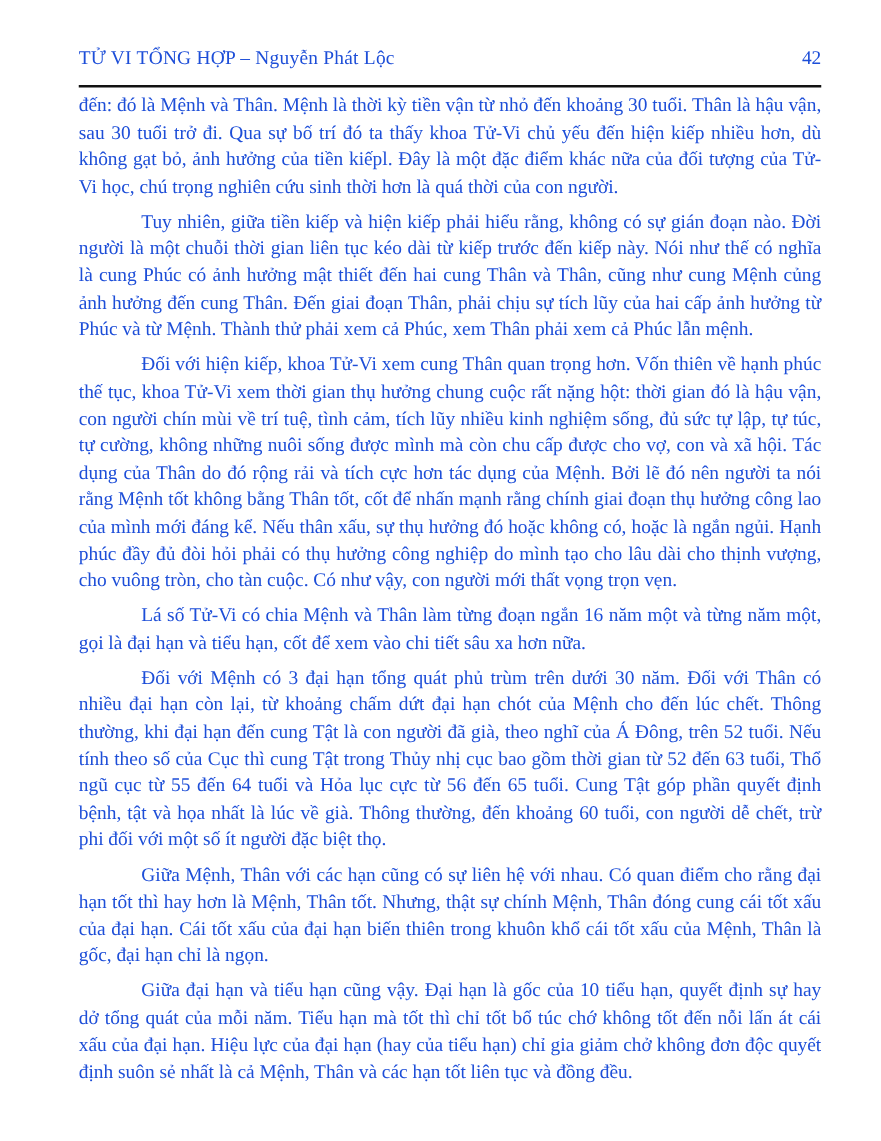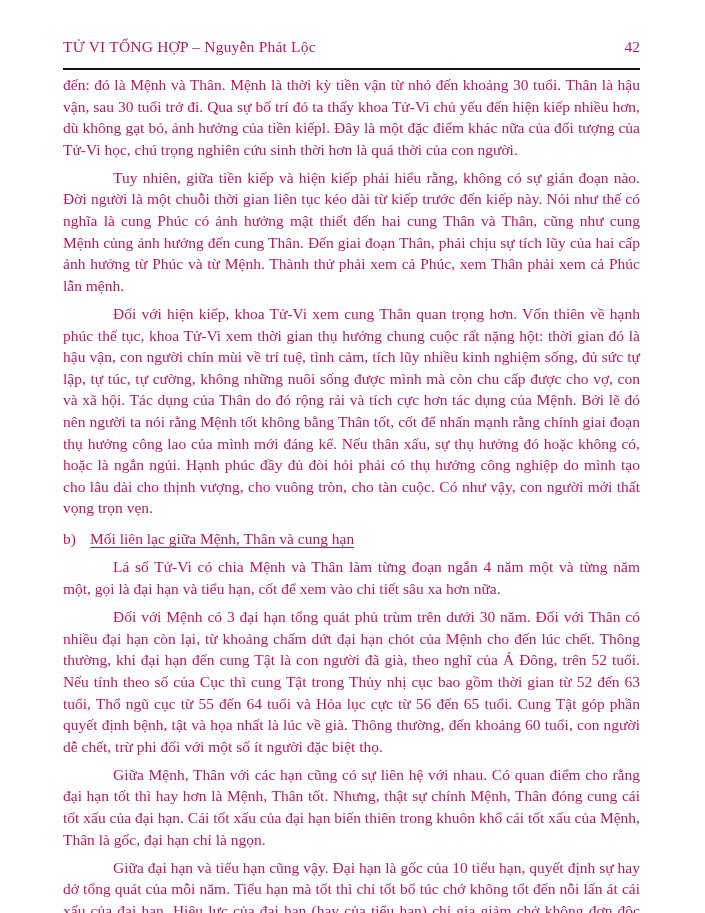--- a/index.html
+++ b/index.html
@@ -5,24 +5,24 @@
   html, body {
     margin: 0;
     padding: 0;
     background: #ffffff;
   }
   .page {
     position: relative;
     width: 705px;
     height: 913px;
     background: #ffffff;
-    color: #be185d;
+    color: #1d4ed8;
     font-family: "Liberation Serif", "DejaVu Serif", serif;
     box-sizing: border-box;
-    padding: 38px 65px 0 63px;
+    padding: 38px 48px 0 63px;
     overflow: hidden;
   }
   .page-header {
     display: flex;
     justify-content: space-between;
     align-items: baseline;
     font-size: 15.5px;
     line-height: 18px;
     margin-bottom: 12px;
   }
@@ -68,25 +68,22 @@
   <hr class="header-rule">
 
   <div class="body-text">
 
     <p class="para">đến:  đó là Mệnh và Thân.  Mệnh là thời kỳ tiền vận từ nhỏ đến khoảng 30 tuổi.  Thân là hậu vận, sau 30 tuổi trở đi.  Qua sự bố trí đó ta thấy khoa Tử-Vi chủ yếu đến hiện kiếp nhiều hơn, dù không gạt bỏ, ảnh hưởng của tiền kiếpl.  Đây là một đặc điểm khác nữa của đối tượng  của Tử-Vi học, chú trọng nghiên cứu sinh thời hơn là quá thời của con người.</p>
 
     <p class="para indent">Tuy nhiên, giữa tiền kiếp và hiện kiếp phải hiểu rằng, không có sự gián đoạn nào.  Đời người là một chuỗi thời gian liên tục kéo dài từ kiếp trước đến kiếp này. Nói như thế có nghĩa là cung Phúc có ảnh hưởng mật thiết đến hai cung Thân và Thân, cũng như cung Mệnh củng ảnh hưởng đến cung Thân.  Đến giai đoạn Thân, phải chịu sự tích lũy của hai cấp ảnh hưởng từ Phúc và từ Mệnh.  Thành thử phải xem cả Phúc, xem Thân phải xem cả Phúc lẫn mệnh.</p>
 
     <p class="para indent">Đối với hiện kiếp, khoa Tử-Vi xem cung Thân quan trọng hơn.  Vốn thiên về hạnh phúc thế tục, khoa Tử-Vi xem thời gian thụ hưởng chung cuộc rất nặng hột: thời gian đó là hậu vận, con người chín mùi về trí tuệ, tình cảm, tích lũy nhiều kinh nghiệm sống, đủ sức tự lập, tự túc, tự cường, không những nuôi sống được mình mà còn chu cấp được cho vợ, con và xã hội. Tác dụng của Thân do đó rộng rải và tích cực hơn tác dụng của Mệnh.  Bởi lẽ đó nên người ta nói rằng Mệnh tốt không bằng Thân tốt, cốt để nhấn mạnh rằng chính giai đoạn thụ hưởng công lao của mình mới đáng kể. Nếu thân xấu, sự thụ hưởng đó hoặc không có, hoặc là ngắn ngủi.  Hạnh phúc đầy đủ đòi hỏi phải có thụ hưởng công nghiệp do mình tạo cho lâu dài cho thịnh vượng, cho vuông tròn, cho tàn cuộc. Có như vậy, con người mới thất vọng trọn vẹn.</p>
 
-    <p class="heading">
-      <span class="prefix">b)</span><span class="underlined">Mối liên lạc giữa Mệnh, Thân và cung hạn</span>
-    </p>
 
-    <p class="para indent">Lá số Tử-Vi có chia Mệnh và Thân làm từng đoạn ngắn 4 năm một và từng năm một, gọi là đại hạn và tiểu hạn, cốt để xem vào chi tiết sâu xa hơn nữa.</p>
+    <p class="para indent">Lá số Tử-Vi có chia Mệnh và Thân làm từng đoạn ngắn 16 năm một và từng năm một, gọi là đại hạn và tiểu hạn, cốt để xem vào chi tiết sâu xa hơn nữa.</p>
 
     <p class="para indent">Đối với Mệnh có 3 đại hạn tổng quát phủ trùm trên dưới 30 năm.  Đối với Thân có nhiều đại hạn còn lại, từ khoảng chấm dứt đại hạn chót của Mệnh cho đến lúc chết.  Thông thường, khi đại hạn đến cung Tật là con người đã già, theo nghĩ của Á Đông, trên 52 tuổi. Nếu tính theo số của Cục thì cung Tật trong Thủy nhị cục bao gồm thời gian từ 52 đến 63 tuổi, Thổ ngũ cục từ 55 đến 64 tuổi và Hỏa lục cực từ 56 đến 65 tuổi.  Cung Tật góp phần quyết định bệnh, tật và họa nhất là lúc về già.  Thông thường, đến khoảng 60 tuổi, con người dễ chết, trừ phi đối với một số ít người đặc biệt thọ.</p>
 
     <p class="para indent">Giữa Mệnh, Thân với các hạn cũng có sự liên hệ với nhau.  Có quan điểm cho rằng đại hạn tốt thì hay hơn là Mệnh, Thân tốt.  Nhưng, thật sự chính Mệnh, Thân đóng cung cái tốt xấu của đại hạn.  Cái tốt xấu của đại hạn biến thiên trong khuôn khổ cái tốt xấu của Mệnh, Thân là gốc, đại hạn chỉ là ngọn.</p>
 
     <p class="para indent">Giữa đại hạn và tiểu hạn cũng vậy.  Đại hạn là gốc của 10 tiểu hạn, quyết định sự hay dở tổng quát của mỗi năm.  Tiểu hạn mà tốt thì chỉ tốt bổ túc chớ không tốt đến nỗi lấn át cái xấu của đại hạn.  Hiệu lực của đại hạn (hay của tiểu hạn) chỉ gia giảm chở không đơn độc quyết định suôn sẻ nhất là cả Mệnh, Thân và các hạn tốt liên tục và đồng đều.</p>
 
   </div>
 </div>
 

